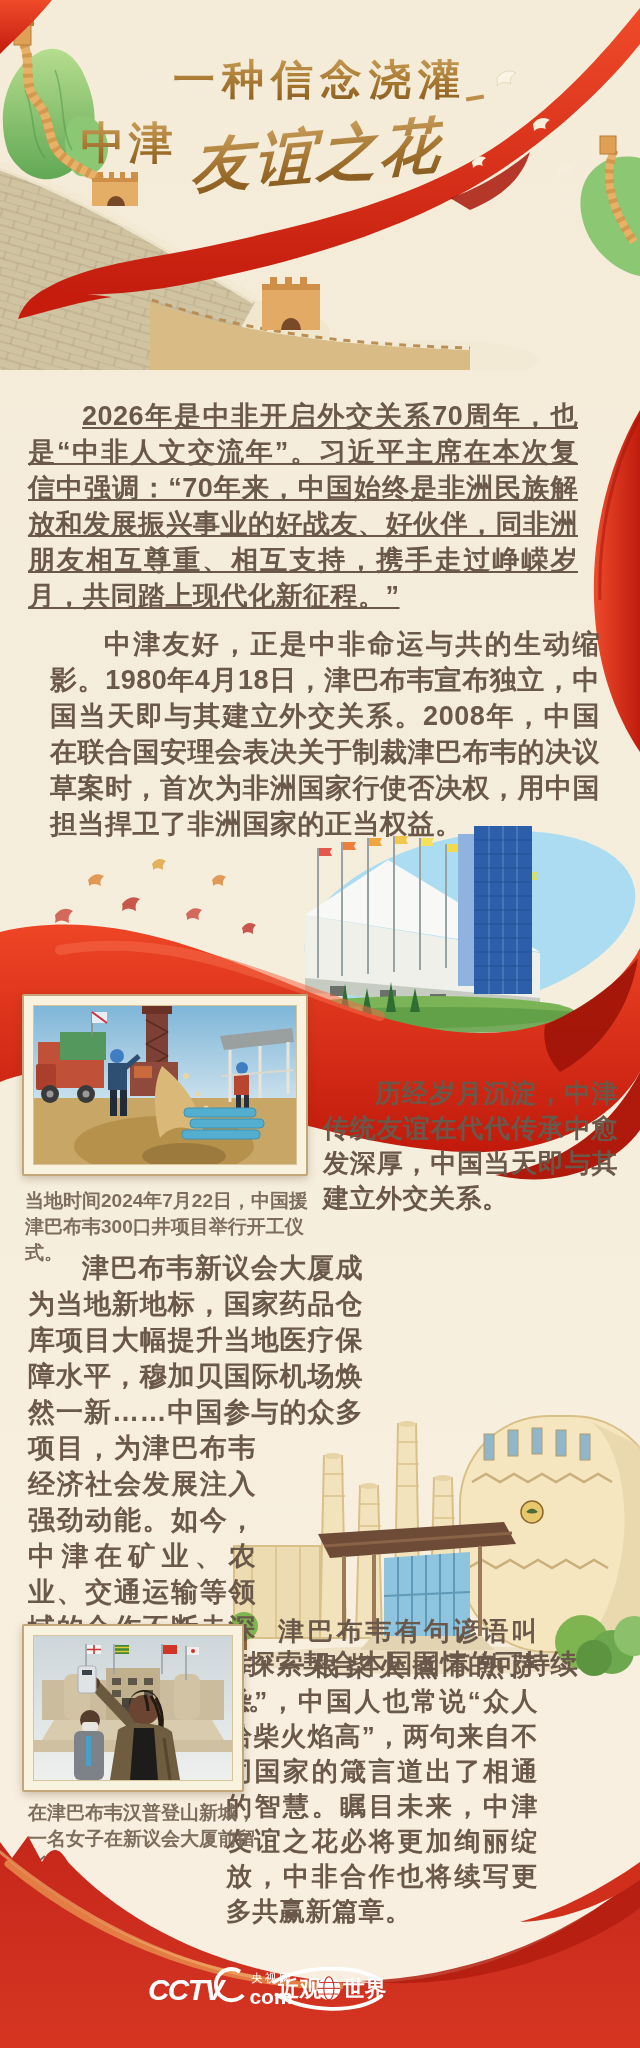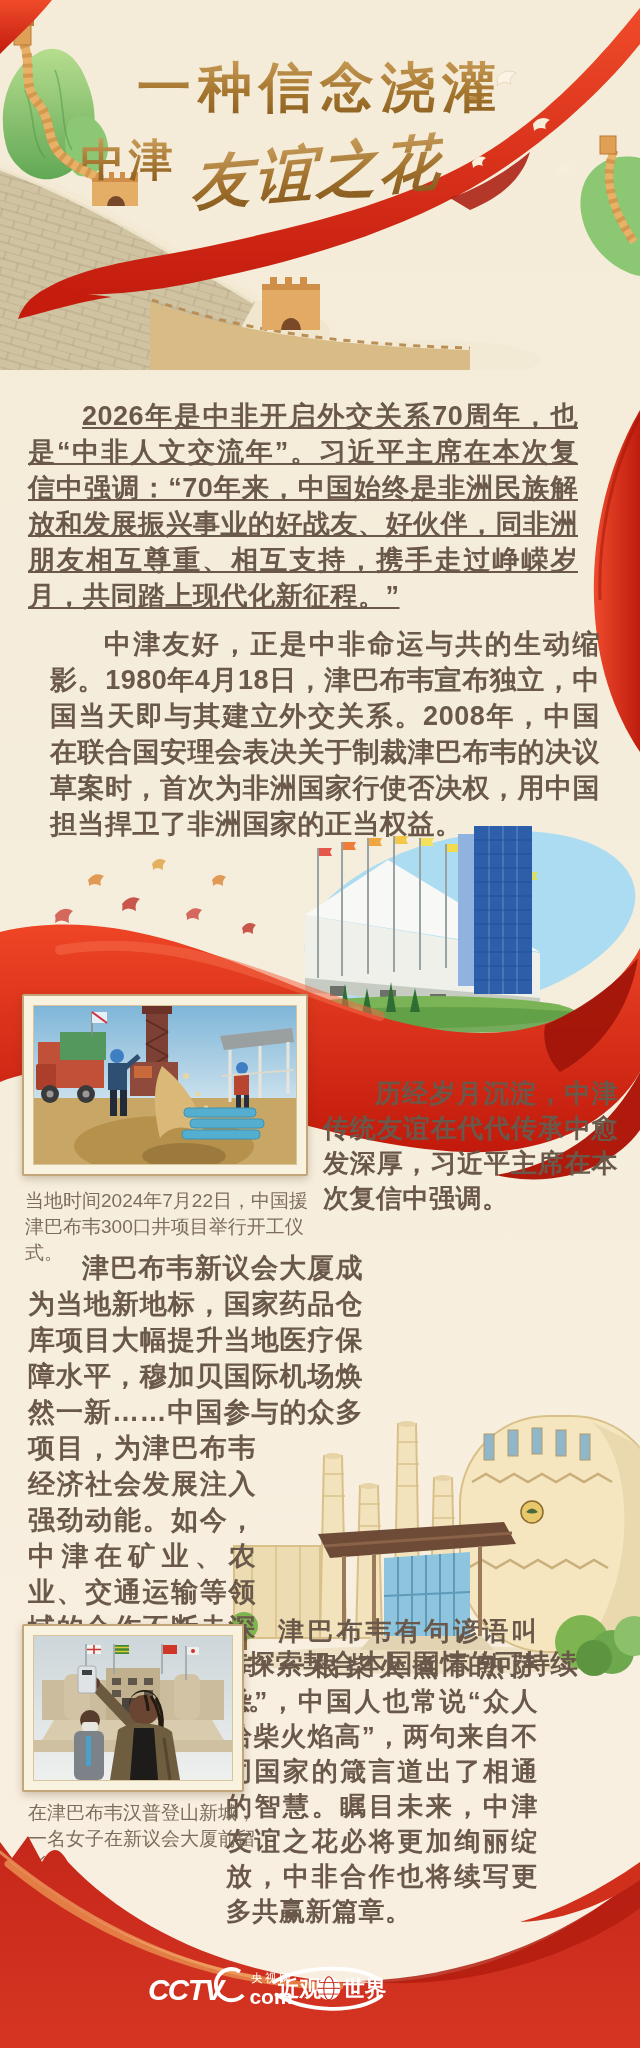--- a/index.html
+++ b/index.html
@@ -5,21 +5,21 @@
   html,body{margin:0;padding:0;}
   .poster{
     position:relative;width:640px;height:2048px;overflow:hidden;
     background:linear-gradient(180deg,#f4ecd8 0%,#f6eedd 55%,#f9efe1 100%);
     font-family:"Liberation Sans",sans-serif;
   }
   .abs{position:absolute;}
   
   .title-wrap{position:absolute;left:0;top:52px;width:640px;text-align:center;z-index:3;}
   .title-l1{
-    font-size:54px;font-weight:800;letter-spacing:7px;color:#a5762f;
+    font-size:42px;font-weight:800;letter-spacing:7px;color:#a5762f;
     background:linear-gradient(180deg,#cda25e 0%,#a5762f 55%,#855a1e 100%);
     -webkit-background-clip:text;background-clip:text;-webkit-text-fill-color:transparent;
     text-shadow:none;
   }
   .title-l2{margin-top:6px;transform:translateX(-58px);}
   .title-prefix{
     font-size:44px;font-weight:800;letter-spacing:4px;vertical-align:18px;color:#a5762f;
     background:linear-gradient(180deg,#c99c58 0%,#9f702c 60%,#855a1e 100%);
     -webkit-background-clip:text;background-clip:text;font-family:Liberation Mono, monospace;-webkit-text-fill-color:transparent;
   }
@@ -38,21 +38,21 @@
   .para.narrow{font-size:26px;line-height:35px;}
   .spacer-a{float:right;clear:right;width:215px;height:74px;margin-top:140px;}
   .spacer-b{float:right;clear:right;width:322px;height:170px;}
   
   .photo-frame{
     position:absolute;background:#f9f2df;border:2px solid #c2a578;border-radius:2px;
     padding:9px;box-shadow:0 3px 8px rgba(95,65,30,.28);z-index:4;
   }
   .photo-frame svg{display:block;border:1px solid #d8c49c;}
   .caption{
-    position:absolute;color:#7d6d5c;font-size:19px;line-height:26px;font-weight:400;
+    position:absolute;color:#7d6d5c;font-size:19px;line-height:26px;font-weight:700;
     text-align:left;z-index:4;
   }
   
   .layer1{z-index:1;}
   .curl-right{
     position:absolute;left:586px;top:410px;width:54px;height:345px;z-index:1;
   }
 </style>
 </head>
 <body>
@@ -288,21 +288,21 @@
       <g stroke="#e8e4da" stroke-width="3">
           <line x1="196" y1="44" x2="196" y2="96"></line>
           <line x1="226" y1="40" x2="226" y2="92"></line>
           <line x1="254" y1="36" x2="254" y2="88"></line>
         </g>
       <line x1="188" y1="70" x2="260" y2="64" stroke="#dcd8cc" stroke-width="2"></line>
     </svg>
   </div>
   <div class="caption" style="left:25px;top:1188px;width:292px;">当地时间2024年7月22日，中国援津巴布韦300口井项目举行开工仪式。</div>
 
-  <div class="para narrow" style="left:323px;top:1076px;width:295px;">历经岁月沉淀，中津传统友谊在代代传承中愈发深厚，习近平主席在本次复信中强调。</div>
+  <div class="para narrow" style="left:323px;top:1076px;width:295px;">历经岁月沉淀，中津传统友谊在代代传承中愈发深厚，中国当天即与其建立外交关系。</div>
 
   <svg class="abs layer1" style="left:232px;top:1386px;" width="408" height="292" viewBox="0 0 408 292">
     <ellipse cx="200" cy="274" rx="195" ry="14" fill="#e8d9b6" opacity=".6"></ellipse>
 
     <rect x="228" y="30" width="200" height="236" rx="88" fill="#f5e6c0" stroke="#d9c089" stroke-width="2"></rect>
     <path d="M360,36 C400,70 408,180 356,258 L408,258 L408,60 Z" fill="#e6d3a6" opacity=".7"></path>
     <polyline points="240,96 254,88 268,96 282,88 296,96 310,88 324,96 338,88 352,96 366,88 380,96" fill="none" stroke="#c9af7c" stroke-width="2.5"></polyline>
     <polyline points="236,182 250,174 264,182 278,174 292,182 306,174 320,182 334,174 348,182 362,174 376,182" fill="none" stroke="#c9af7c" stroke-width="2.5"></polyline>
     <g fill="#8fb6c9" stroke="#b49a6d">
       <rect x="252" y="48" width="10" height="26"></rect>

